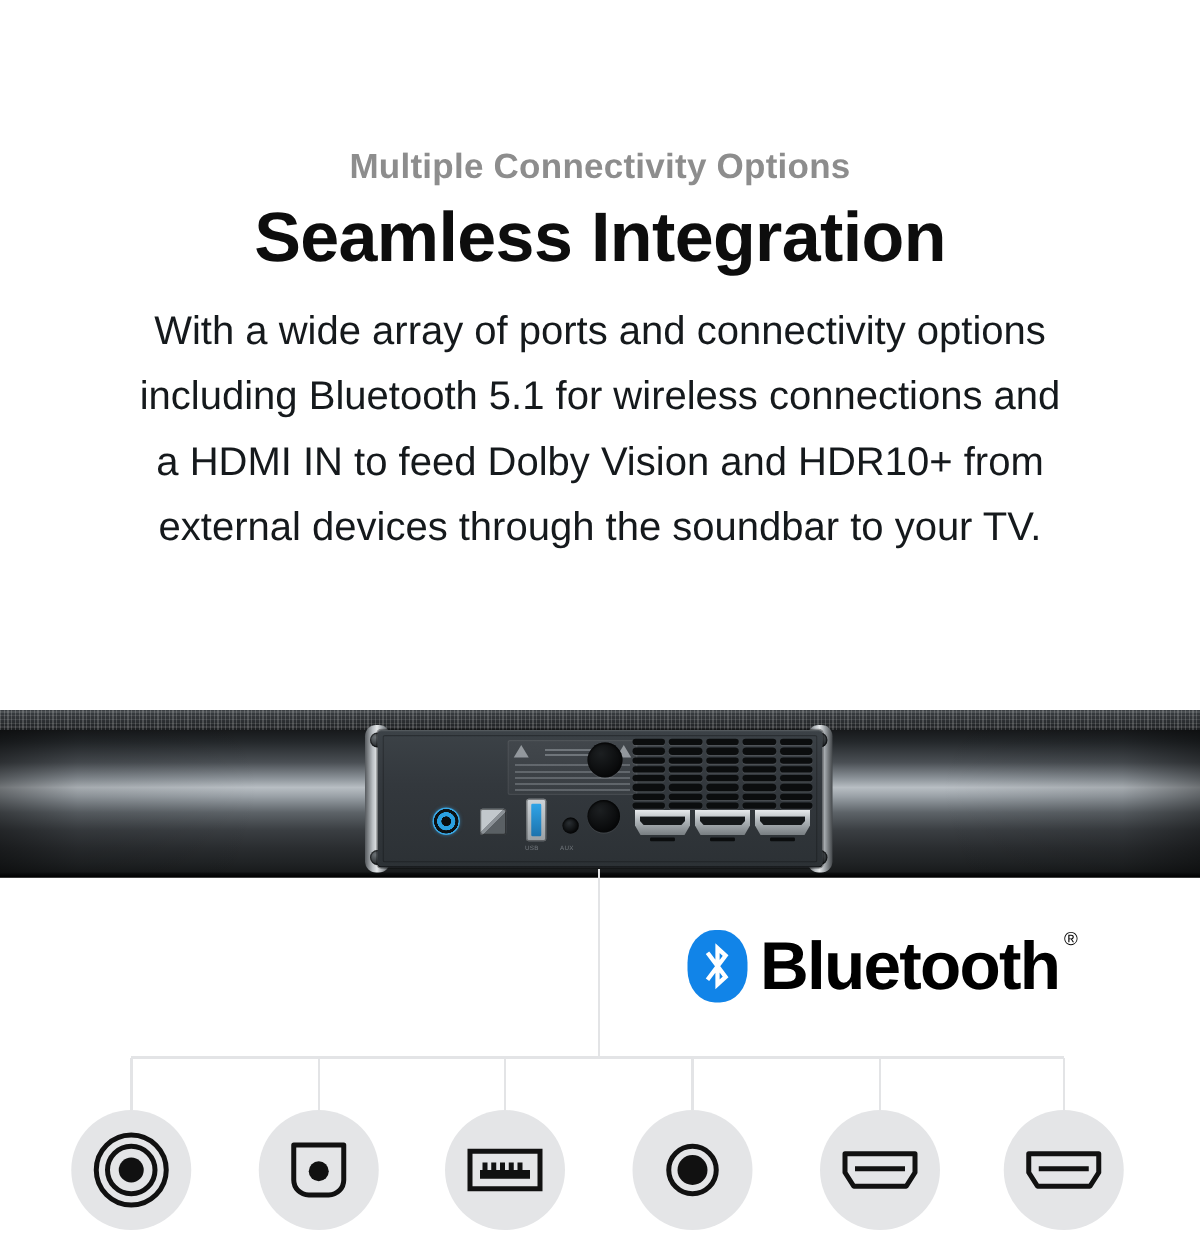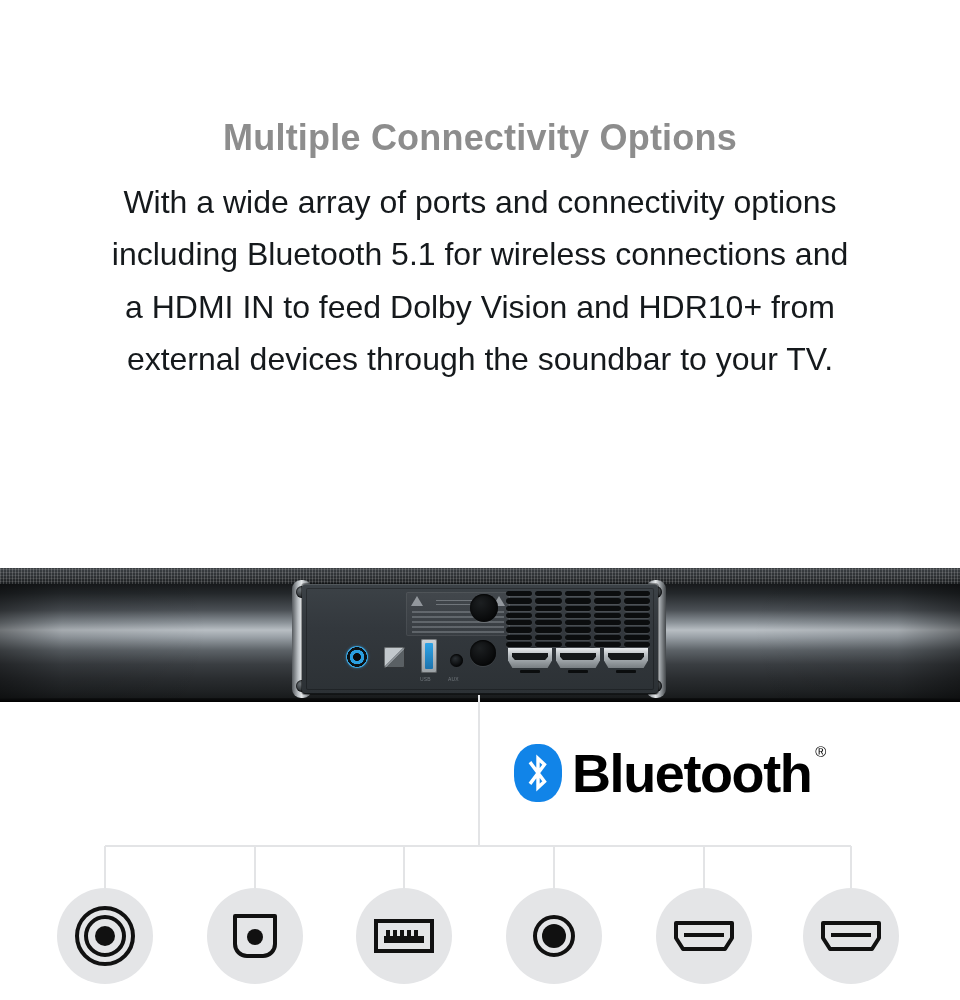--- a/index.html
+++ b/index.html
@@ -9,21 +9,21 @@
     font-family:"Liberation Sans", sans-serif;
     position:relative;
     overflow:hidden;
   }
 
   
   .copy { position:absolute; left:0; top:0; width:960px; text-align:center; }
 
   .eyebrow {
     margin-top:118px;
-    font-size:36px;
+    font-size:28px;
     font-weight:700;
     color:#8d8d8d;
     letter-spacing:.2px;
     line-height:1.1;
   }
   .headline {
     margin-top:12px;
     font-size:56px;
     font-weight:700;
     color:#0d0d0d;
@@ -224,21 +224,21 @@
   .caption {
     position:absolute; font-size:5px; color:rgba(190,198,205,.45);
     letter-spacing:.2px; text-transform:uppercase;
   }
 
   
   .lines { position:absolute; left:0; top:695px; width:960px; height:240px; }
 
   
   .bt-logo {
-    position:absolute; left:514px; top:744px;
+    position:absolute; left:550px; top:744px;
     display:flex; align-items:center; gap:10px;
   }
   .bt-mark {
     width:48px; height:58px; border-radius:22px/26px;
     background:#1184e8;
     display:flex; align-items:center; justify-content:center;
   }
   .bt-word {
     font-family:"Liberation Sans", sans-serif;
     font-size:54px; font-weight:700; color:#000;
@@ -256,20 +256,21 @@
     position:absolute; top:0; width:96px; height:96px; border-radius:50%;
     background:#e4e5e7;
     display:flex; align-items:center; justify-content:center;
   }
 </style>
 </head>
 <body>
 
 <div class="copy">
   <div class="eyebrow">Multiple Connectivity Options</div>
+  <div class="headline">Seamless Integration</div>
   <div class="body-copy">With a wide array of ports and connectivity options including Bluetooth 5.1 for wireless connections and a HDMI IN to feed Dolby Vision and HDR10+ from external devices through the soundbar to your TV.</div>
 </div>
 
 <div class="soundbar">
   <div class="sb-grille"></div>
   <div class="sb-body"></div>
   <div class="sb-bottomline"></div>
 </div>
 
 <div class="rail left">

